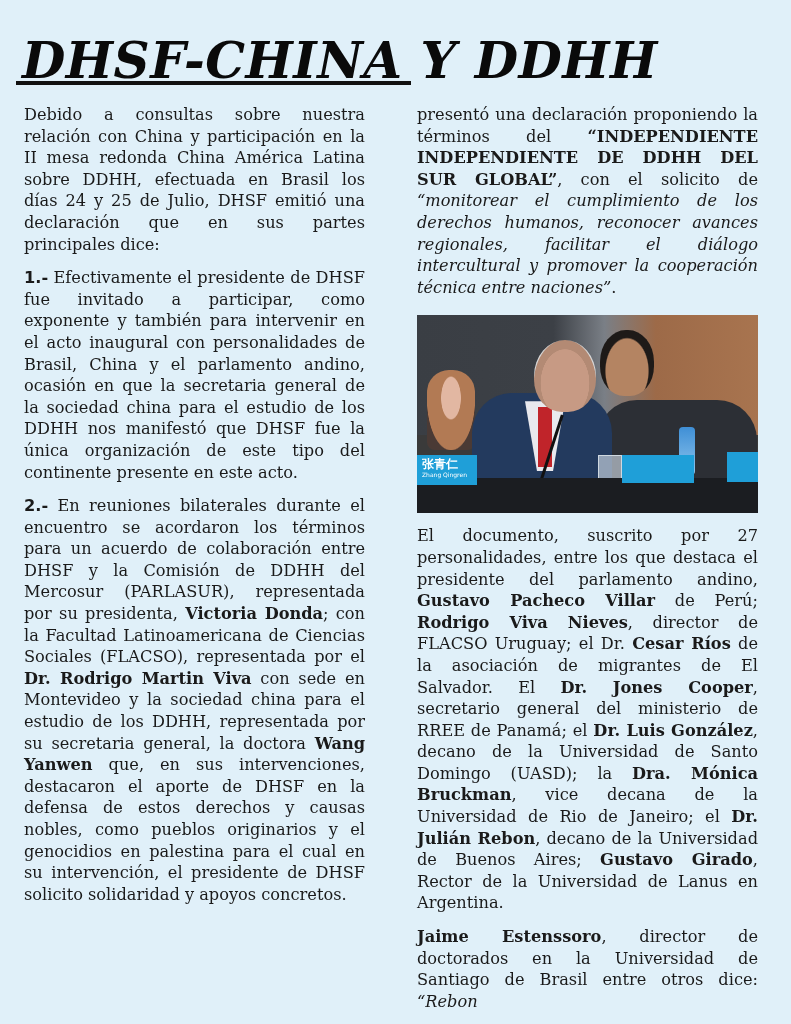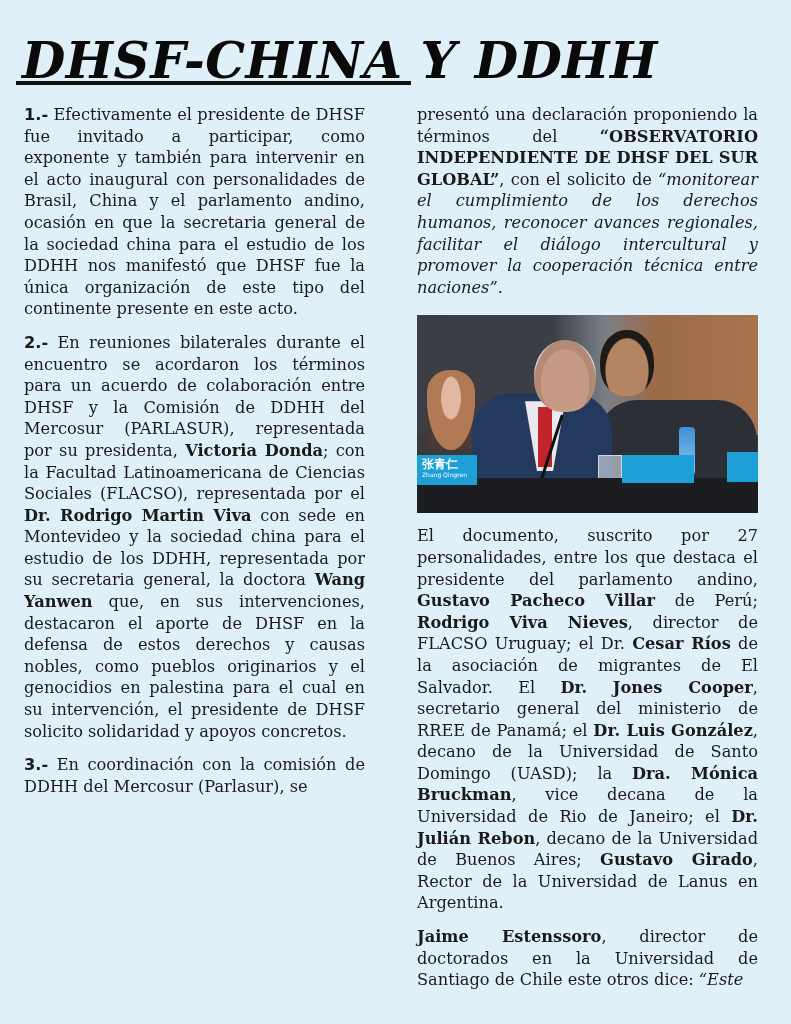--- a/index.html
+++ b/index.html
@@ -74,37 +74,35 @@
   .photo .plaque3 { left:310px; top:137px; width:40px; height:30px; }
   .photo .mic { position:absolute; left:112px; top:95px; width:3px; height:103px; background:#111; transform: rotate(18deg); transform-origin: bottom; }
 </style>
 </head>
 <body>
 
 <h1 class="title">DHSF-CHINA Y DDHH</h1>
 <div class="title-rule"></div>
 
 <div class="col col-left">
+  <p class="para">Debido a consultas sobre nuestra relación con China y participación en la II mesa redonda China América Latina sobre DDHH, efectuada en Brasil los días 24 y 25 de Julio, DHSF emitió una declaración que en sus partes principales dice:</p>
 
   <p class="para">
     <span class="num">1.-</span><span> Efectivamente el presidente de DHSF fue invitado a participar, como exponente y también para intervenir en el acto inaugural con personalidades de Brasil, China y el parlamento andino, ocasión en que la secretaria general de la sociedad china para el estudio de los DDHH nos manifestó que DHSF fue la única organización de este tipo del continente presente en este acto.</span>
   </p>
 
   <p class="para">
     <span class="num">2.-</span><span> En reuniones bilaterales durante el encuentro se acordaron los términos para un acuerdo de colaboración entre DHSF y la Comisión de DDHH del Mercosur (PARLASUR), representada por su presidenta, </span><b>Victoria Donda</b><span>; con la Facultad Latinoamericana de Ciencias Sociales (FLACSO), representada por el </span><b>Dr. Rodrigo Martin Viva</b><span> con sede en Montevideo y la sociedad china para el estudio de los DDHH, representada por su secretaria general, la doctora </span><b>Wang Yanwen</b><span> que, en sus intervenciones, destacaron el aporte de DHSF en la defensa de estos derechos y causas nobles, como pueblos originarios y el genocidios en palestina para el cual en su intervención, el presidente de DHSF solicito solidaridad y apoyos concretos.</span>
   </p>
 
-  <p class="para">
-    <span class="num">3.-</span><span> En coordinación con la comisión de DDHH del Mercosur (Parlasur), se</span>
-  </p>
 </div>
 
 <div class="col col-right">
   <p class="para" style="margin-bottom:0;">
-    <span>presentó una declaración proponiendo la términos del </span><b>“OBSERVATORIO INDEPENDIENTE DE DHSF DEL SUR GLOBAL”</b><span>, con el solicito de </span><i class="quote-it">“monitorear el cumplimiento de los derechos humanos, reconocer avances regionales, facilitar el diálogo intercultural y promover la cooperación técnica entre naciones”</i><span>.</span>
+    <span>presentó una declaración proponiendo la términos del </span><b>“INDEPENDIENTE INDEPENDIENTE DE DDHH DEL SUR GLOBAL”</b><span>, con el solicito de </span><i class="quote-it">“monitorear el cumplimiento de los derechos humanos, reconocer avances regionales, facilitar el diálogo intercultural y promover la cooperación técnica entre naciones”</i><span>.</span>
   </p>
 
   <div class="photo">
     <div class="wall"></div>
     <div class="woman"></div>
     <div class="man2-body"></div>
     <div class="man2-head"></div>
     <div class="man1-body"></div>
     <div class="man1-shirt"></div>
     <div class="man1-tie"></div>
@@ -119,15 +117,15 @@
     </div>
     <div class="plaque plaque2"></div>
     <div class="plaque plaque3"></div>
   </div>
 
   <p class="para">
     <span>El documento, suscrito por 27 personalidades, entre los que destaca el presidente del parlamento andino, </span><b>Gustavo Pacheco Villar</b><span> de Perú; </span><b>Rodrigo Viva Nieves</b><span>, director de FLACSO Uruguay; el Dr. </span><b>Cesar Ríos</b><span> de la asociación de migrantes de El Salvador. El </span><b>Dr. Jones Cooper</b><span>, secretario general del ministerio de RREE de Panamá; el </span><b>Dr. Luis González</b><span>, decano de la Universidad de Santo Domingo (UASD); la </span><b>Dra. Mónica Bruckman</b><span>, vice decana de la Universidad de Rio de Janeiro; el </span><b>Dr. Julián Rebon</b><span>, decano de la Universidad de Buenos Aires; </span><b>Gustavo Girado</b><span>, Rector de la Universidad de Lanus en Argentina.</span>
   </p>
 
   <p class="para">
-    <b>Jaime Estenssoro</b><span>, director de doctorados en la Universidad de Santiago de Chile este otros dice: </span><i class="quote-it">“Este</i>
+    <b>Jaime Estenssoro</b><span>, director de doctorados en la Universidad de Santiago de Brasil entre otros dice: </span><i class="quote-it">“Rebon</i>
   </p>
 </div>
 
 </body></html>

